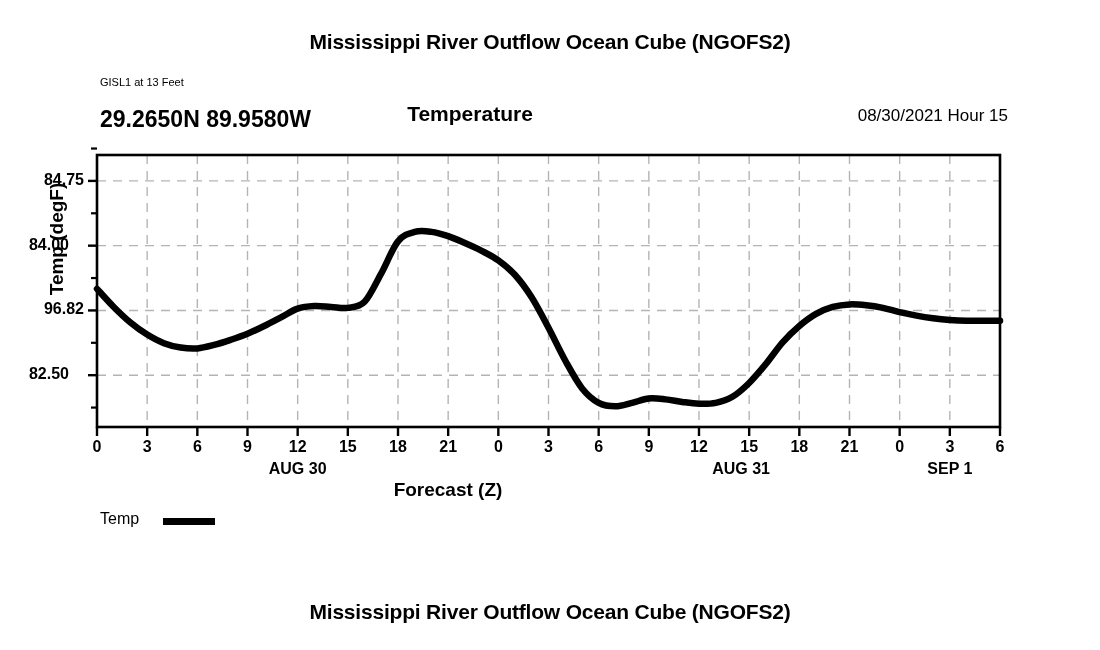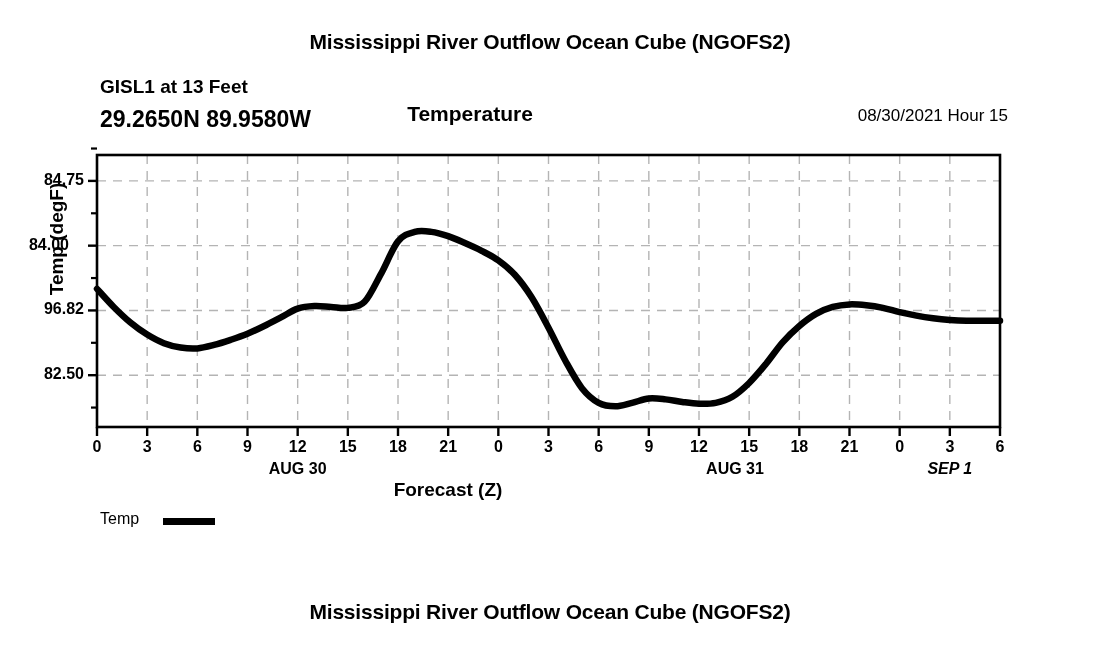--- a/index.html
+++ b/index.html
@@ -31,22 +31,22 @@
     left: 0;
     width: 1100px;
     text-align: center;
     font-size: 21px;
     font-weight: bold;
     letter-spacing: -0.2px;
   }
   #station-label {
     top: 76px;
     left: 100px;
-    font-size: 19px;
-    font-weight: bold;
+    font-size: 11px;
+    font-weight: normal;
   }
   #coords-label {
     top: 106px;
     left: 100px;
     font-size: 23px;
     font-weight: bold;
   }
   #subtitle {
     top: 102px;
     left: 0;
@@ -190,21 +190,21 @@
     </svg>
 </div>
 
 <div id="ylabel" class="abs">Temp (degF)</div>
 <div id="xlabel" class="abs">Forecast (Z)</div>
 
 <div id="ytick-container">
     <div class="abs ytick-label" style="top: 170.905px;">84.75</div>
     <div class="abs ytick-label" style="top: 235.667px; text-align: center;">84.00</div>
     <div class="abs ytick-label" style="top: 300.429px;">96.82</div>
-    <div class="abs ytick-label" style="top: 365.19px;">82.50</div>
+    <div class="abs ytick-label" style="top: 365.19px; text-align: center;">82.50</div>
   </div>
 <div id="xtick-container">
     <div class="abs xtick-label" style="left: 77px;">0</div>
     <div class="abs xtick-label" style="left: 127.167px;">3</div>
     <div class="abs xtick-label" style="left: 177.333px;">6</div>
     <div class="abs xtick-label" style="left: 227.5px;">9</div>
     <div class="abs xtick-label" style="left: 277.667px;">12</div>
     <div class="abs xtick-label" style="left: 327.833px;">15</div>
     <div class="abs xtick-label" style="left: 378px;">18</div>
     <div class="abs xtick-label" style="left: 428.167px;">21</div>
@@ -215,20 +215,20 @@
     <div class="abs xtick-label" style="left: 679px;">12</div>
     <div class="abs xtick-label" style="left: 729.167px;">15</div>
     <div class="abs xtick-label" style="left: 779.333px;">18</div>
     <div class="abs xtick-label" style="left: 829.5px;">21</div>
     <div class="abs xtick-label" style="left: 879.667px;">0</div>
     <div class="abs xtick-label" style="left: 929.833px;">3</div>
     <div class="abs xtick-label" style="left: 980px;">6</div>
   </div>
 <div id="day-container">
     <div class="abs day-label" style="left: 237.667px;">AUG 30</div>
-    <div class="abs day-label" style="left: 675px;">AUG 31</div>
-    <div class="abs day-label" style="left: 889.833px; font-style: italic;">SEP 1</div>
+    <div class="abs day-label" style="left: 650px; text-align: right;">AUG 31</div>
+    <div class="abs day-label" style="left: 889.833px;">SEP 1</div>
   </div>
 
 <div id="legend-label" class="abs">Temp</div>
 <div id="legend-swatch" class="abs"></div>
 
 <div id="bottom-title" class="abs">Mississippi River Outflow Ocean Cube (NGOFS2)</div>
 
 </body></html>

